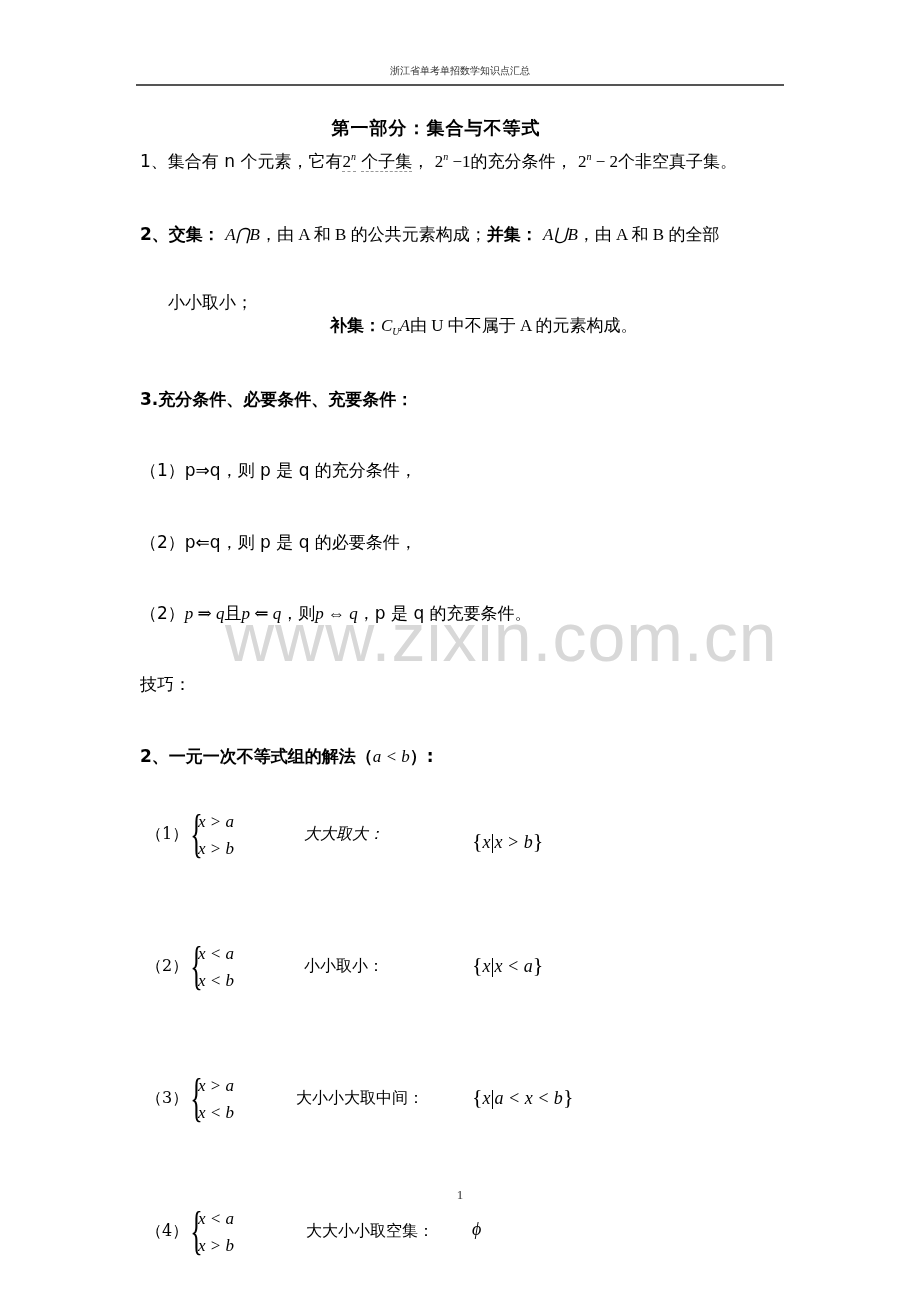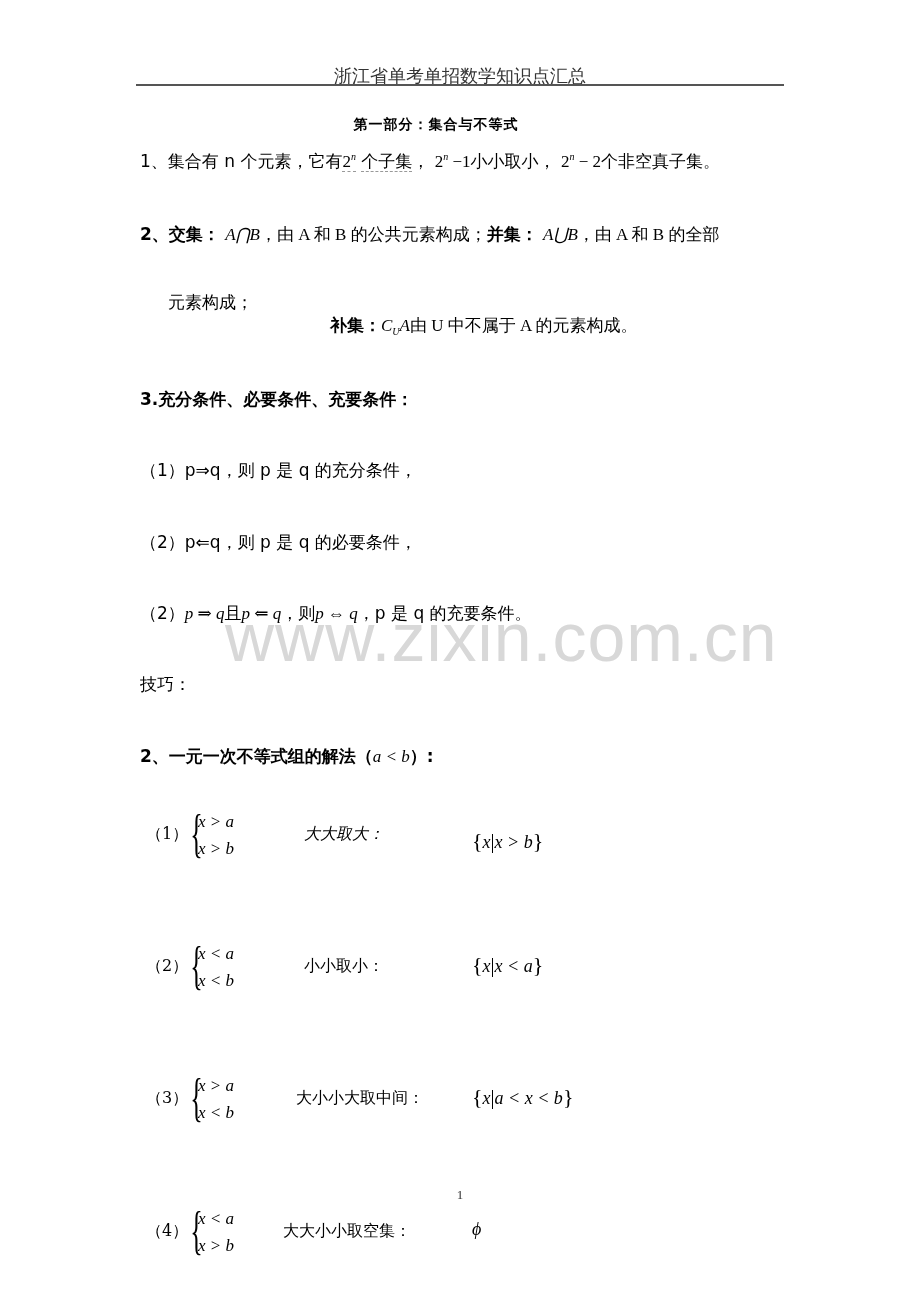--- a/index.html
+++ b/index.html
@@ -3,24 +3,24 @@
 <meta charset="utf-8">
 <style>
   html, body { margin: 0; padding: 0; background: #ffffff; }
   body { width: 920px; height: 1302px; position: relative; overflow: hidden; color: #000; font-family: "DejaVu Sans", sans-serif; }
   .abs { position: absolute; white-space: nowrap; }
   .serif { font-family: "Liberation Serif", "DejaVu Serif", serif; }
   .mi { font-family: "Liberation Serif", "DejaVu Serif", serif; font-style: italic; margin-top: 36px; }
   .mr { font-family: "Liberation Serif", "DejaVu Serif", serif; font-style: normal; }
   .b { font-weight: bold; }
 
-  .header-title { left: 0; width: 920px; top: 64px; text-align: center; font-size: 18px; color: #333; }
+  .header-title { left: 0; width: 920px; top: 64px; text-align: center; font-size: 10px; color: #333; }
   .header-rule { left: 136px; top: 84px; width: 648px; height: 2px; background: #555; }
 
-  .part-title { left: 0; width: 872px; top: 116px; text-align: center; font-size: 14px; font-weight: bold; letter-spacing: 1px; }
+  .part-title { left: 0; width: 872px; top: 116px; text-align: center; font-size: 18px; font-weight: bold; letter-spacing: 1px; }
 
   .line { font-size: 17px; }
   .sup { font-size: 10px; vertical-align: super; font-style: italic; font-family: "Liberation Serif", serif; }
   .sub { font-size: 10px; vertical-align: sub; font-style: italic; font-family: "Liberation Serif", serif; }
   .dotted-u { border-bottom: 1px dashed #999; }
   .brace { position: absolute; font-family: "Liberation Serif", serif; }
   .sysrows { position: absolute; font-family: "Liberation Serif", serif; font-style: italic; font-size: 17px; line-height: 27px; }
   .rule-label { font-family: "DejaVu Serif", serif; font-size: 16px; }
   .set { font-family: "Liberation Serif", serif; font-style: italic; font-size: 18px; }
   .set .br { font-style: normal; font-size: 22px; }
@@ -36,31 +36,31 @@
 <div class="abs header-title serif">浙江省单考单招数学知识点汇总</div>
 <div class="abs header-rule"></div>
 
 <div class="abs watermark">www.zixin.com.cn</div>
 
 <div class="abs part-title serif">第一部分：集合与不等式</div>
 
 <div class="abs line content" style="left:140px; top:150px;">
   <span>1、集合有 n 个元素，它有</span><span class="mr dotted-u"><span>2</span><span class="sup">n</span></span>
   <span class="dotted-u">个子集</span><span>，</span>
-  <span class="mr"><span>2</span><span class="sup">n</span><span> −1</span></span><span>小小取小</span><span>，</span>
+  <span class="mr"><span>2</span><span class="sup">n</span><span> −1</span></span><span>的充分条件</span><span>，</span>
   <span class="mr"><span>2</span><span class="sup">n</span><span> − 2</span></span><span>个非空真子集。</span>
 </div>
 
 <div class="abs line content" style="left:140px; top:200px;">
   <span class="b">2、</span><span class="b">交集：</span>
   <span class="mi">A⋂B</span><span class="serif">，由 A 和 B 的公共元素构成；</span><span class="b">并集：</span>
   <span class="mi">A⋃B</span><span class="serif">，由 A 和 B 的全部</span>
 </div>
 <div class="abs line content serif" style="left:168px; top:245px;">
-  <span>元素构成；</span>
+  <span>小小取小；</span>
 </div>
 <div class="abs line content" style="left:330px; top:245px;">
   <span class="b">补集：</span><span class="mi"><span>C</span><span class="sub">U</span><span>A</span></span><span class="serif">由 U 中不属于 A 的元素构成。</span>
 </div>
 
 <div class="abs line content b" style="left:140px; top:296px;">3.充分条件、必要条件、充要条件：</div>
 <div class="abs line content" style="left:140px; top:344px;">（1）p⇒q，则 p 是 q 的充分条件，</div>
 <div class="abs line content" style="left:140px; top:393px;">（2）p⇐q，则 p 是 q 的必要条件，</div>
 <div class="abs line content" style="left:140px; top:441px;">
   <span>（2）</span><span class="mi">p ⇒ q</span><span>且</span><span class="mi">p ⇐ q</span><span>，则</span><span class="mi">p ⇔ q</span><span>，p 是 q 的充要条件。</span>
@@ -104,17 +104,17 @@
   <span class="abs set" style="left:326px; top:12px;"><span class="br">{</span><span>x</span><span class="br" style="font-size:20px;">|</span><span>a &lt; x &lt; b</span><span class="br">}</span></span>
 </div>
 
 <div class="abs content" style="left:146px; top:795px; width:600px; height:60px;">
   <span class="abs rule-label" style="left:0; top:16px;">（4）</span>
   <span class="abs brace" style="left:38px; top:-4px; font-size:52px; line-height:60px; transform:scaleX(0.5);">{</span>
   <div class="sysrows" style="left:52px; top:0;">
     <div>x &lt; a</div>
     <div>x &gt; b</div>
   </div>
-  <span class="abs rule-label" style="left:137px; top:16px;">大大小小取空集：</span>
+  <span class="abs rule-label" style="left:160px; top:16px;">大大小小取空集：</span>
   <span class="abs set" style="left:326px; top:14px;">ϕ</span>
 </div>
 
 <div class="abs page-num">1</div>
 
 </body></html>

